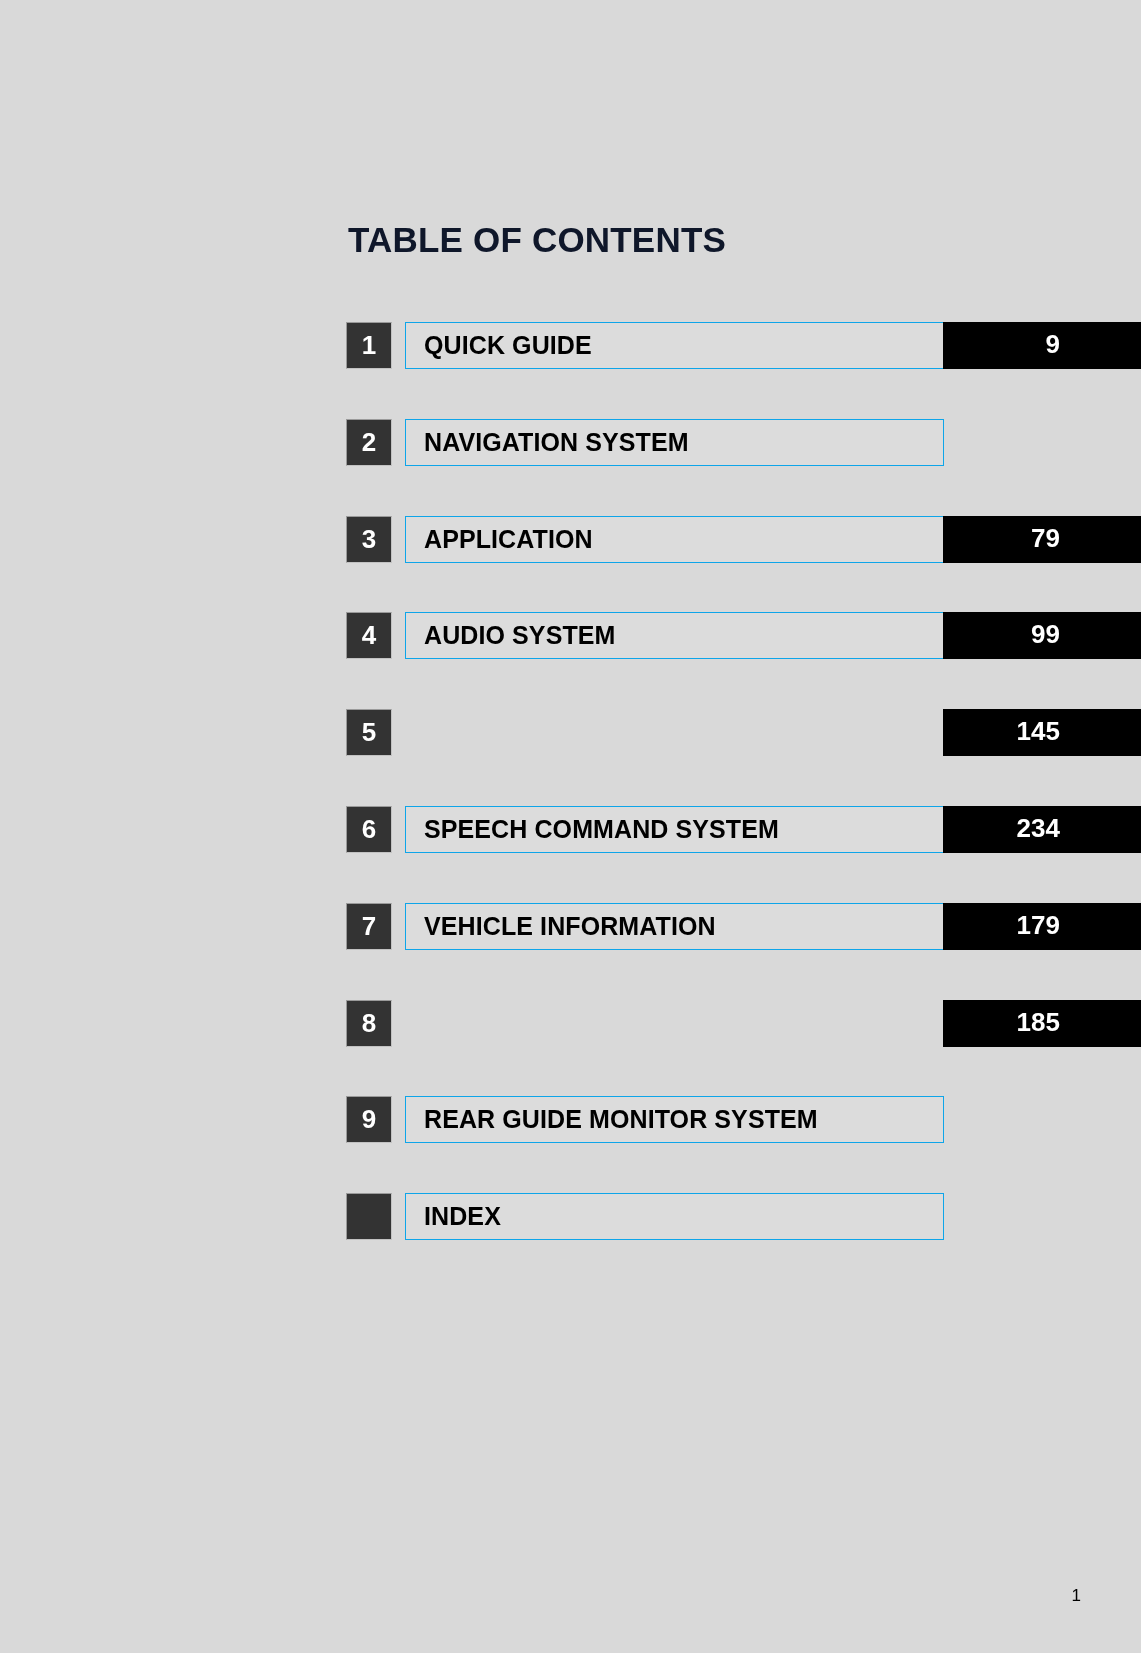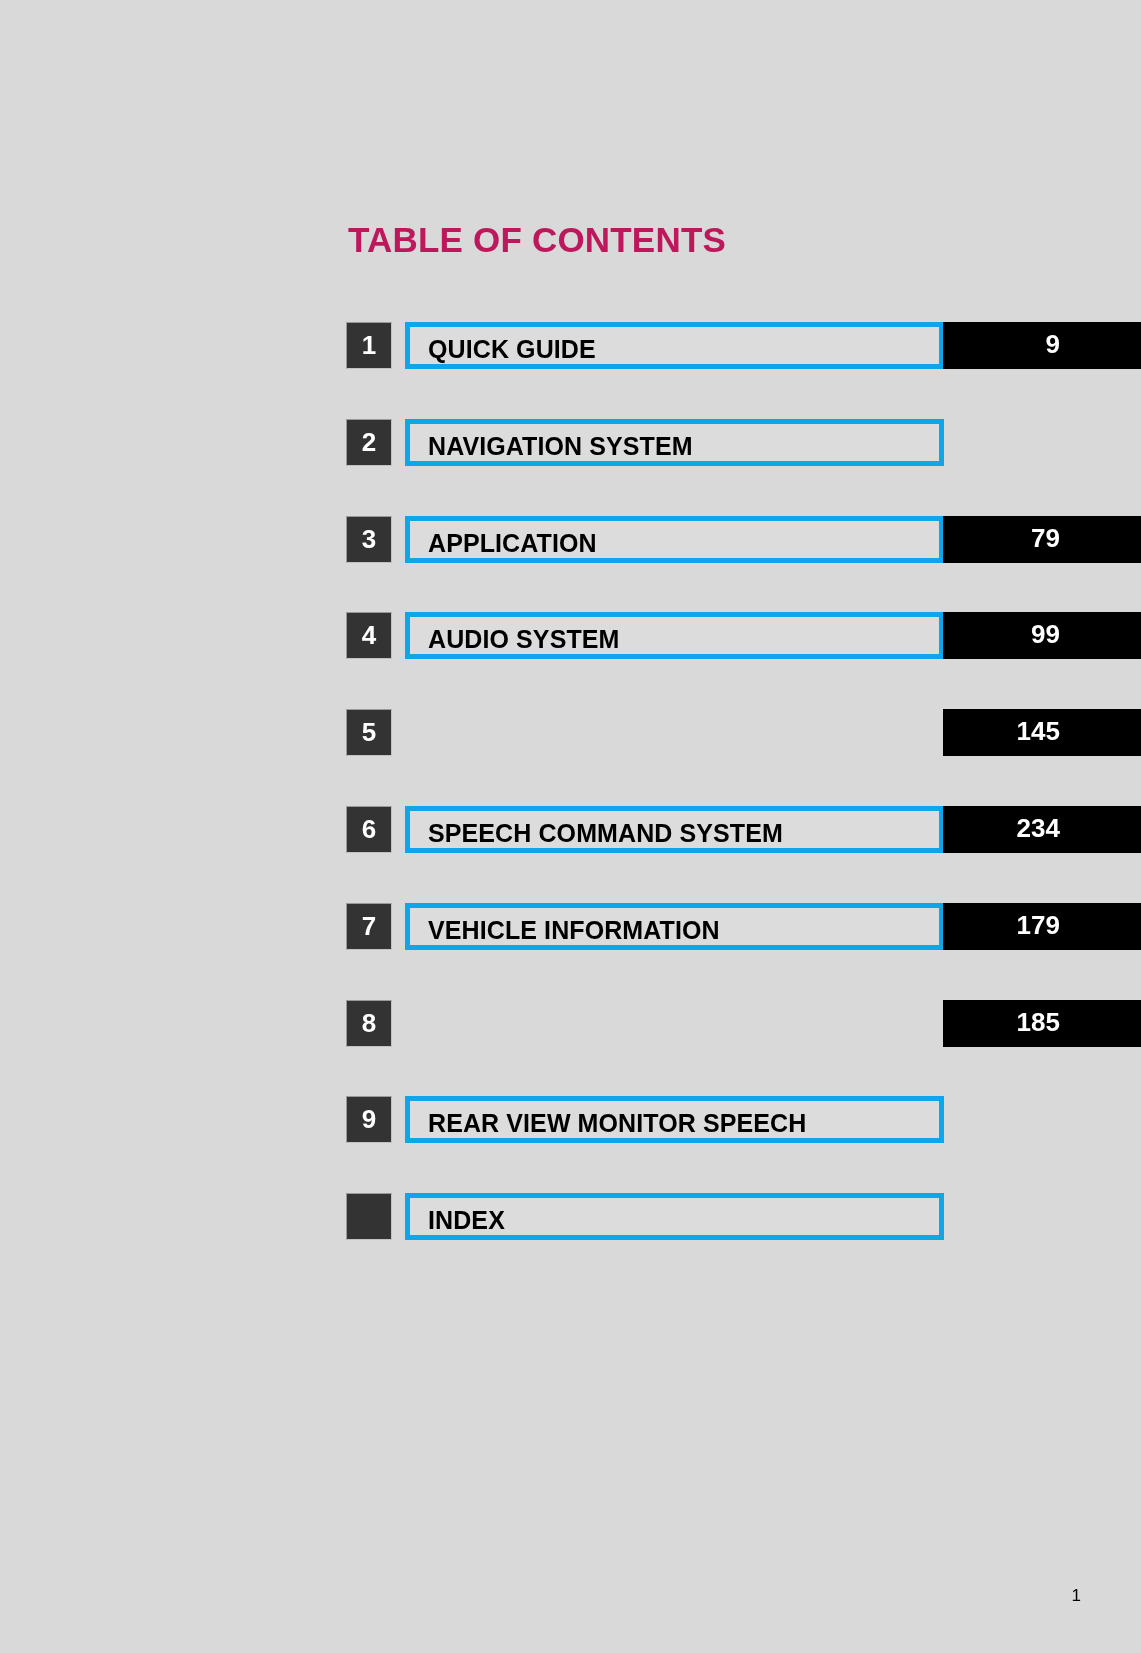--- a/index.html
+++ b/index.html
@@ -22,21 +22,21 @@
     height: 1653px;
   }
 
   .toc-title {
     position: absolute;
     left: 348px;
     top: 222px;
     font-size: 35px;
     font-weight: bold;
     letter-spacing: 0.2px;
-    color: #be185d;
+    color: #0f172a;
     line-height: 1;
     white-space: nowrap;
   }
 
   .toc-list {
     position: absolute;
     left: 0;
     top: 322px;
     width: 1141px;
   }
@@ -68,21 +68,21 @@
   }
 
   
   .label-plate {
     position: absolute;
     left: 405px;
     top: 0px;
     width: 539px;
     height: 47px;
     background: #dcdcdc;
-    border: 5px solid #0ea5e9;
+    border: 1px solid #0ea5e9;
     box-sizing: border-box;
   }
   .label-text {
     position: absolute;
     left: 18px;
     top: 0;
     height: 45px;
     line-height: 45px;
     font-size: 25px;
     font-weight: bold;
@@ -194,21 +194,21 @@
       </div>
       <div class="toc-row">
         <div class="chapter-box">8</div>
         <div class="page-bar">
           <div class="page-num">185</div>
         </div>
       </div>
       <div class="toc-row">
         <div class="chapter-box">9</div>
         <div class="label-plate">
-          <div class="label-text"><span>REAR VIEW MONITOR SPEECH</span></div>
+          <div class="label-text"><span>REAR GUIDE MONITOR SYSTEM</span></div>
         </div>
       </div>
       <div class="toc-row">
         <div class="chapter-box"></div>
         <div class="label-plate">
           <div class="label-text"><span>INDEX</span></div>
         </div>
       </div>
     </div>
 

